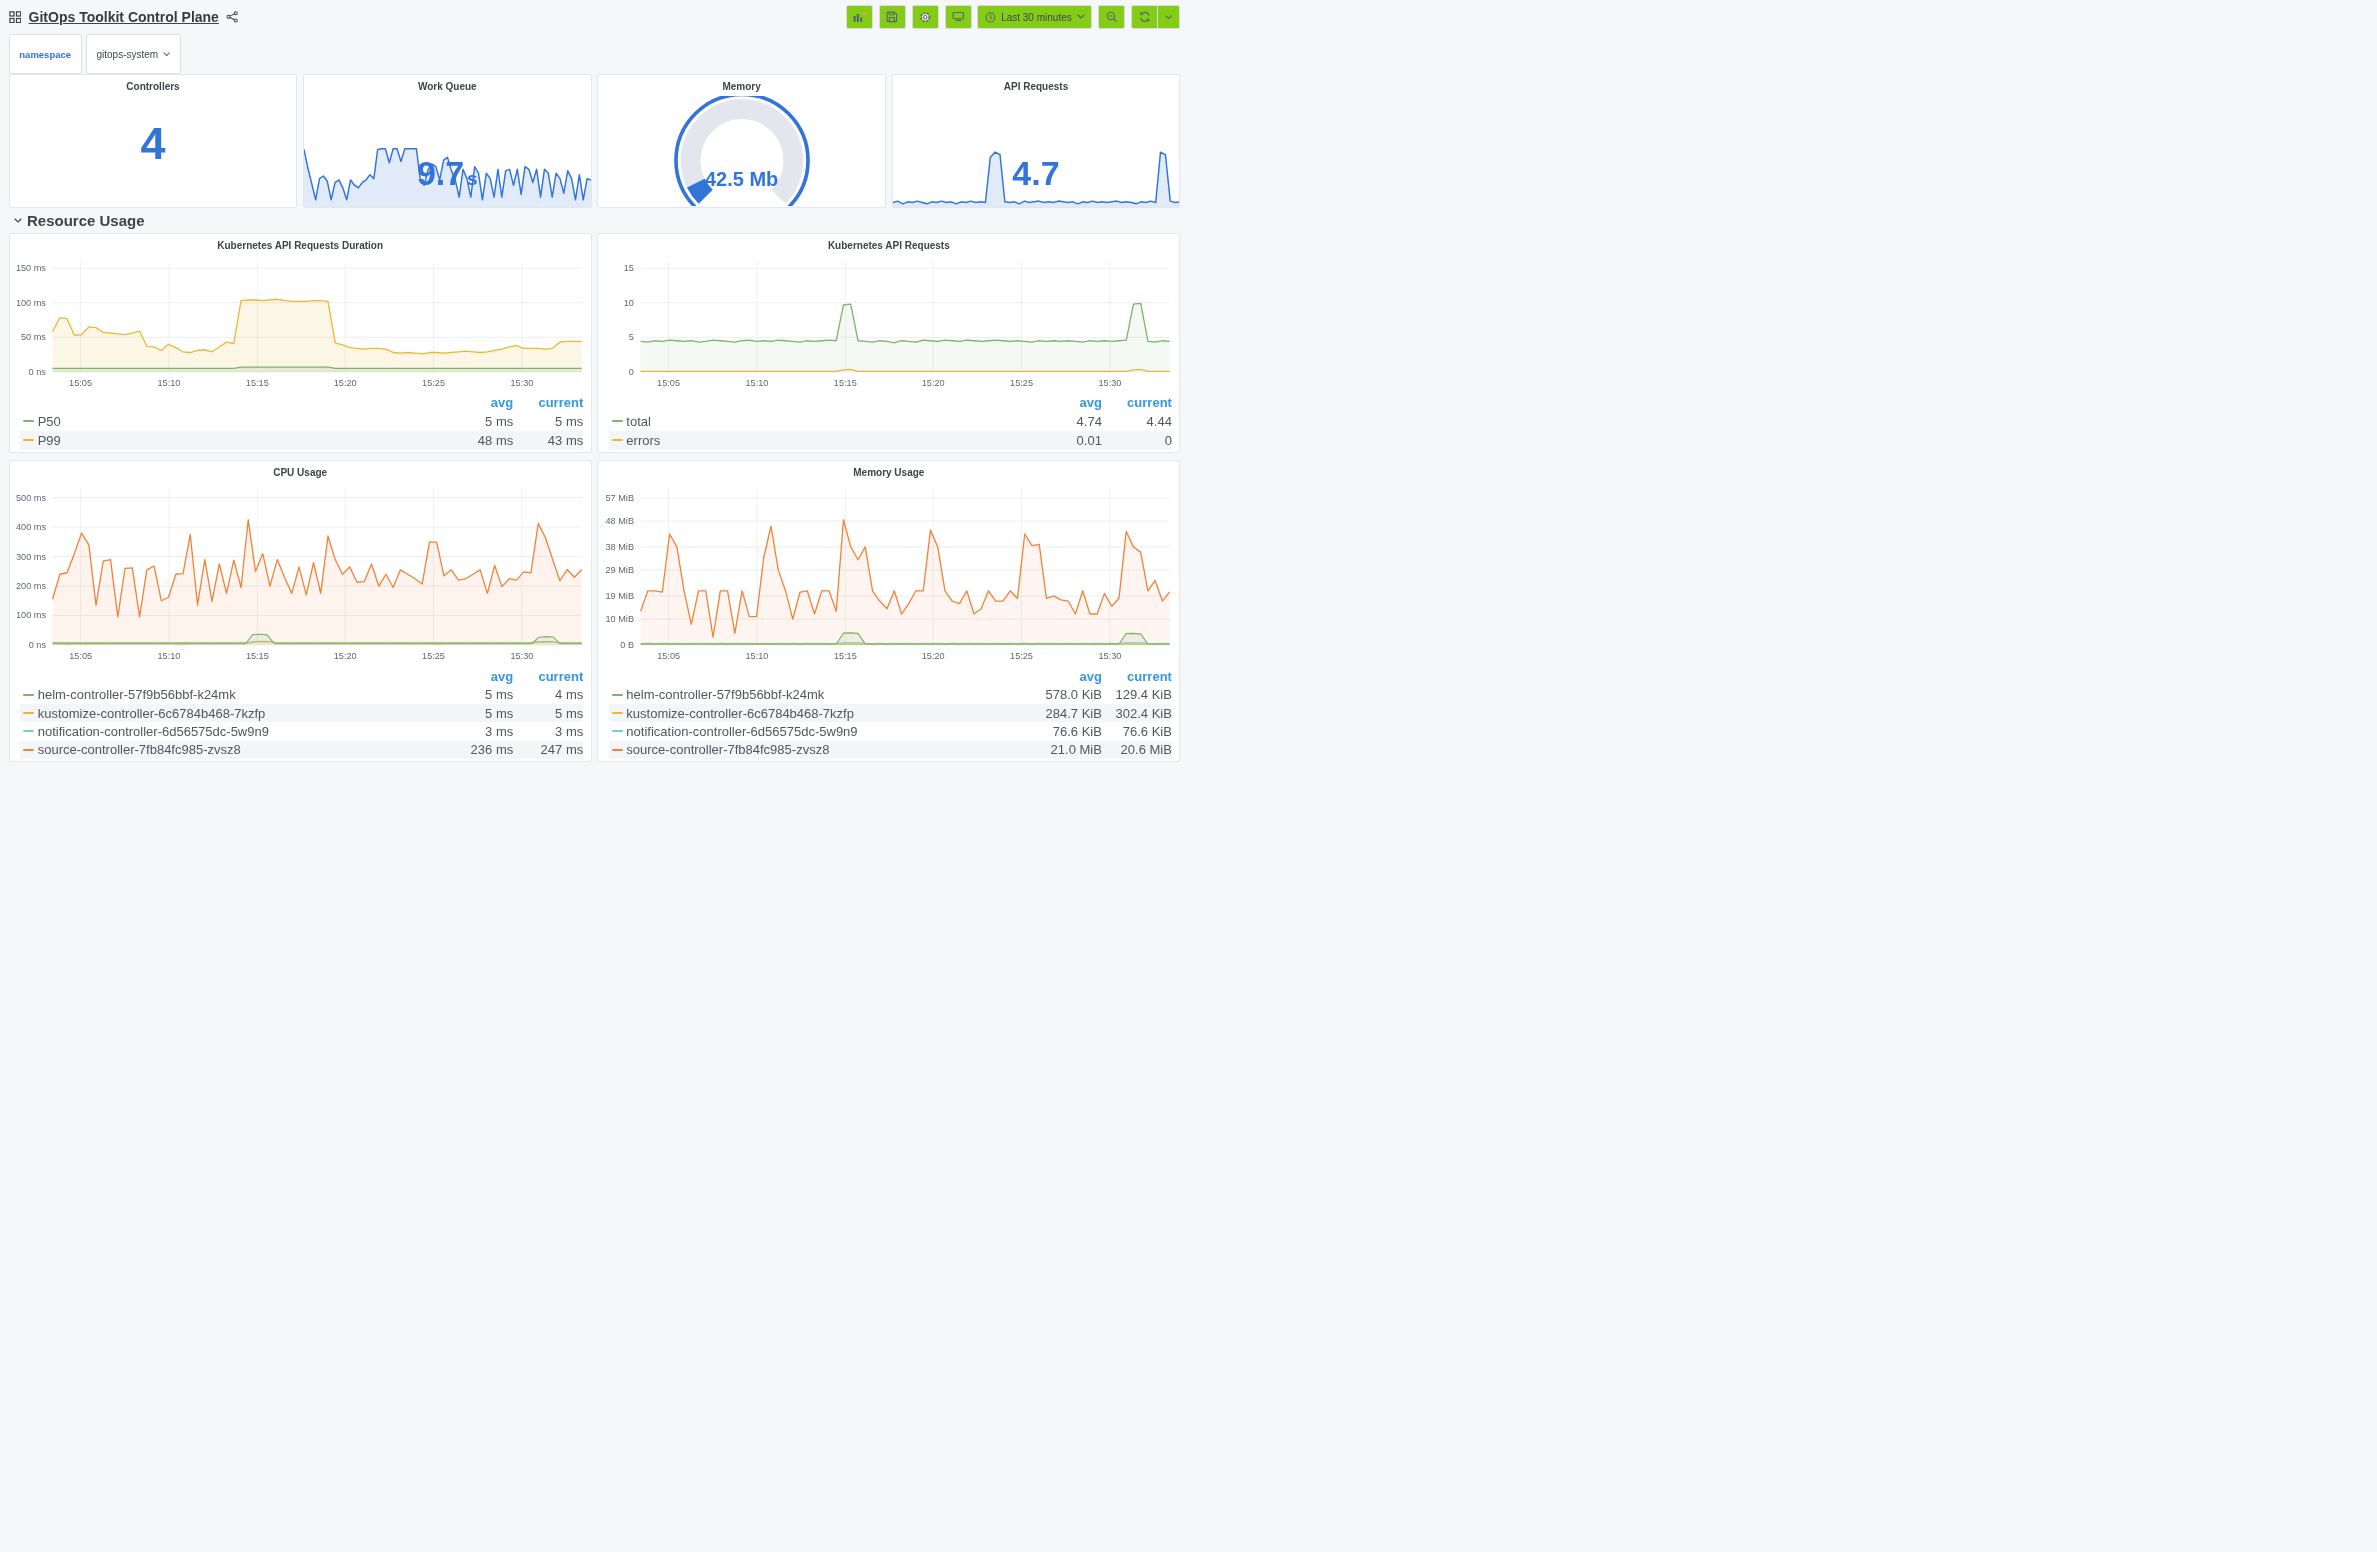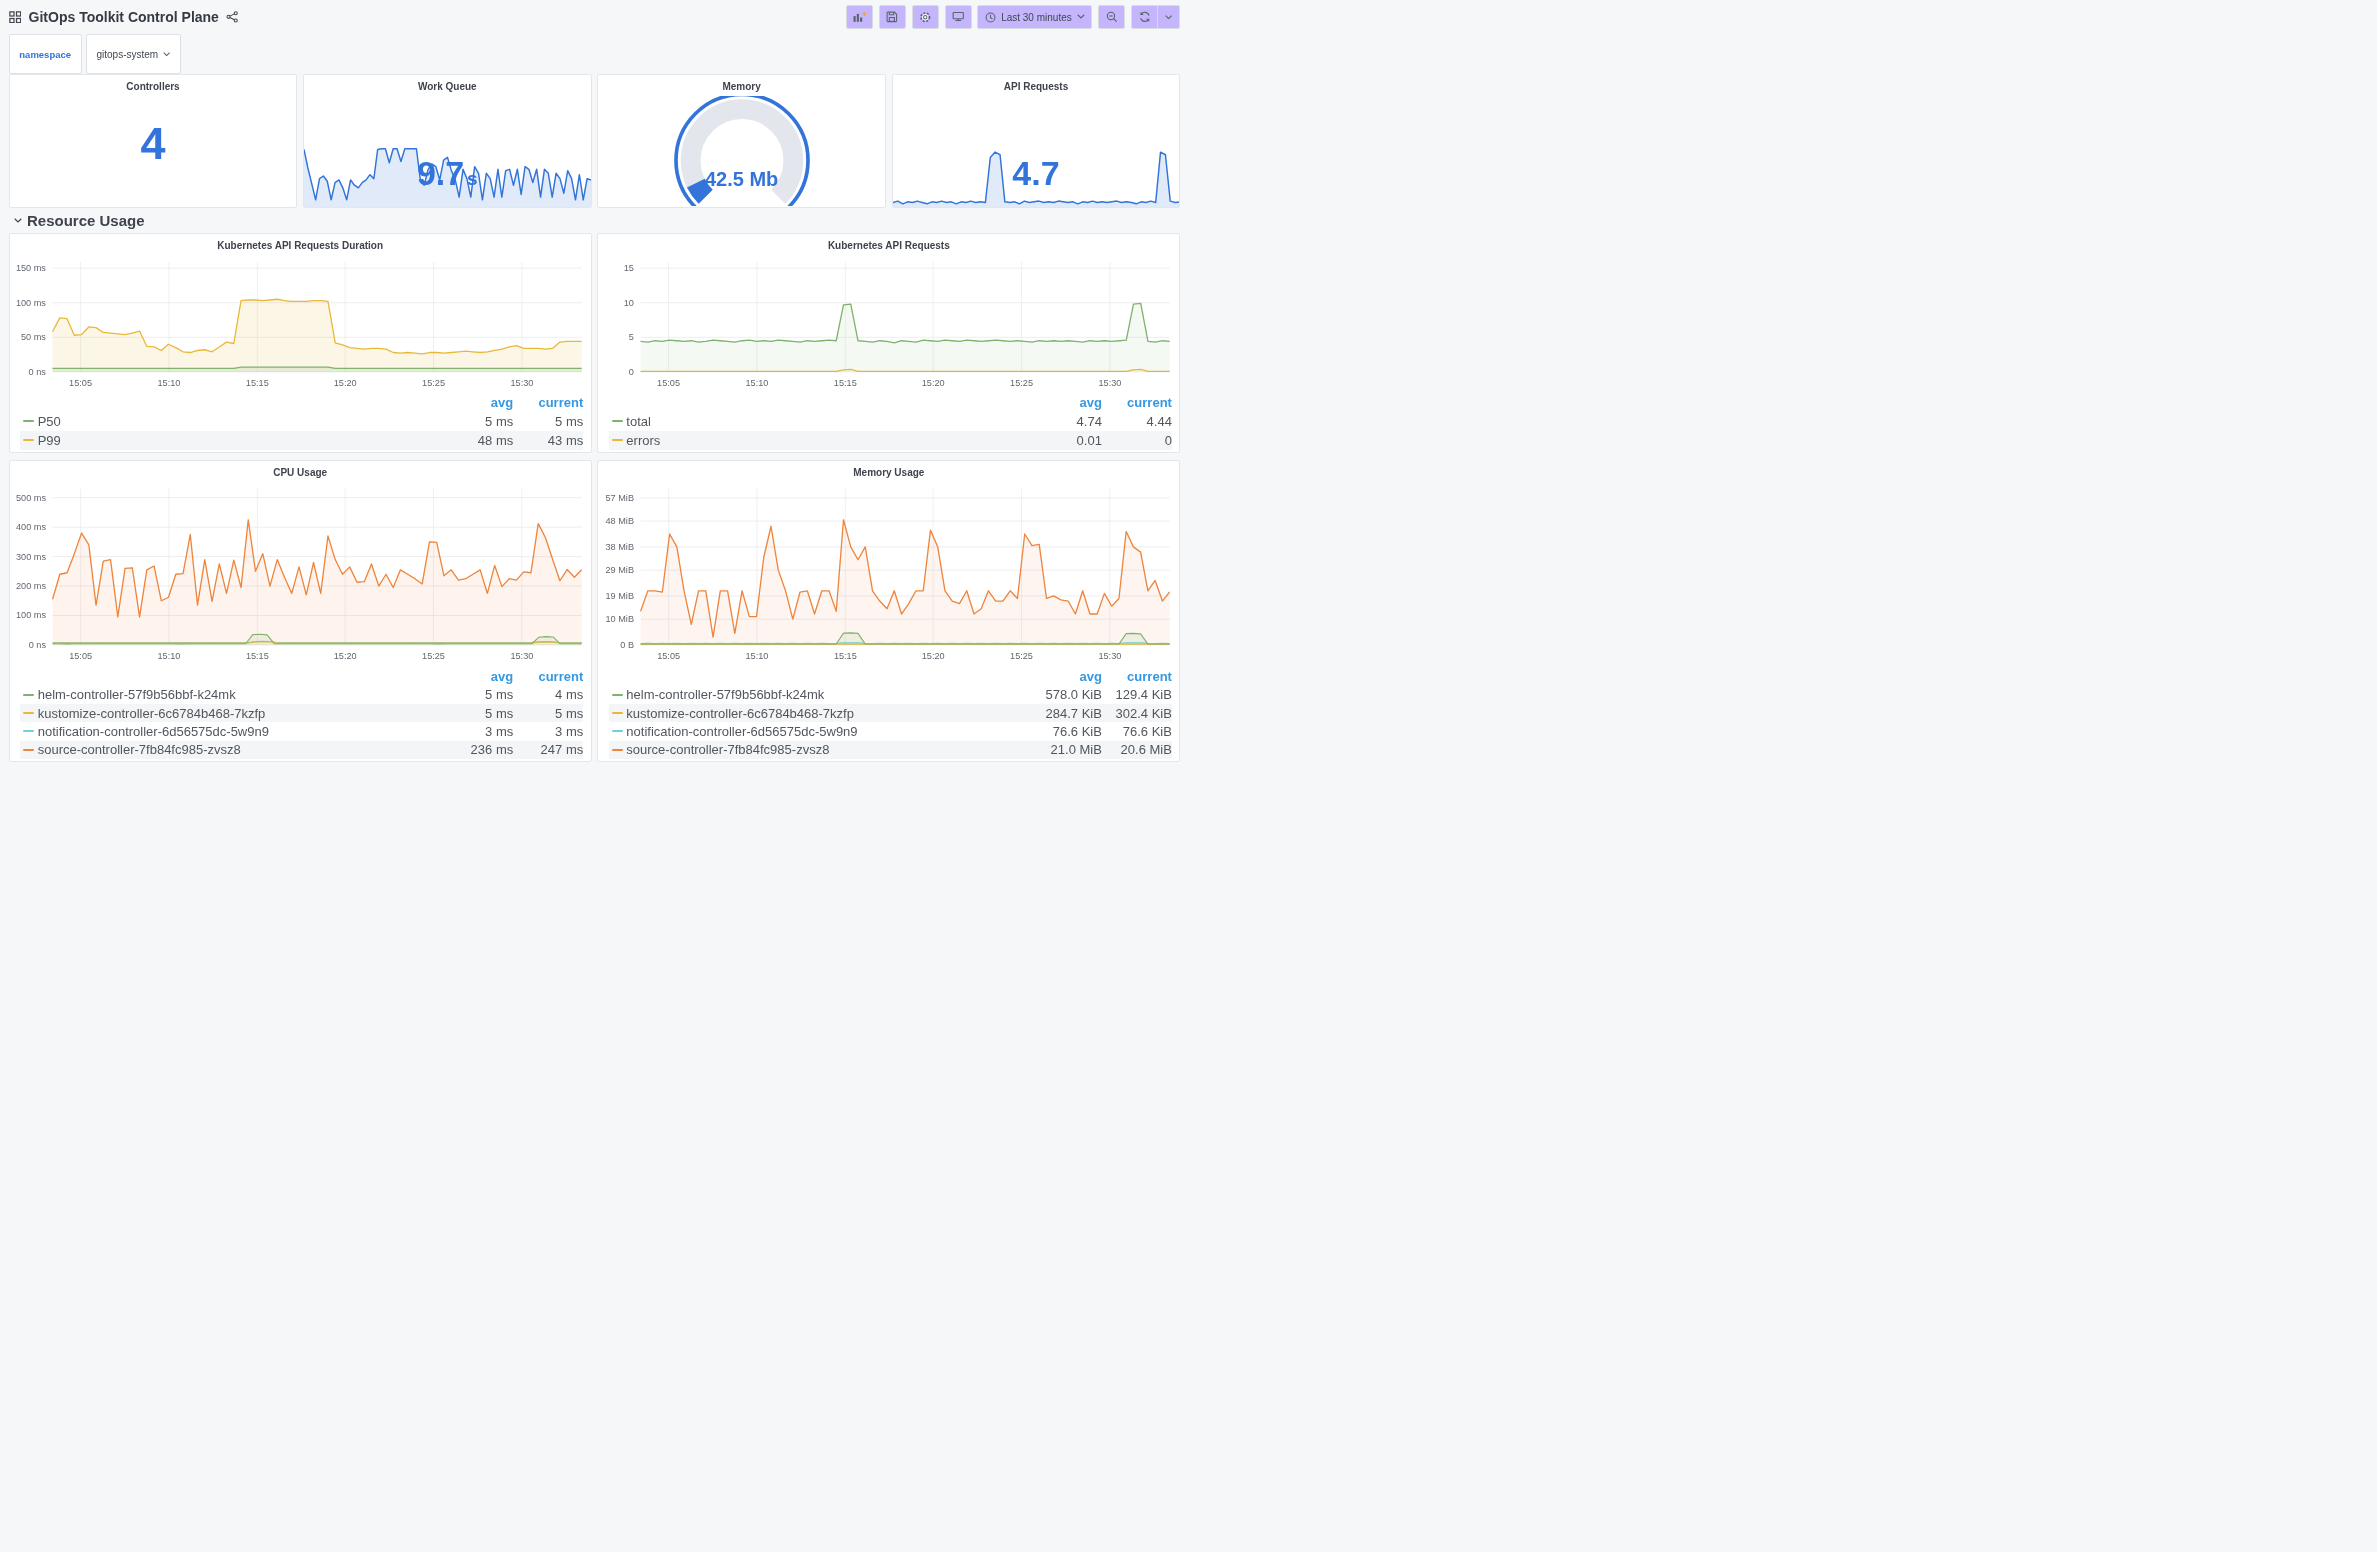--- a/index.html
+++ b/index.html
@@ -1,25 +1,25 @@
 <!DOCTYPE html>
 <html style="font-size:11.7px"><head>
 <meta charset="utf-8">
 <style>
   * { margin:0; padding:0; box-sizing:border-box; }
   html,body { width:1189px; background:#f6f7f9; font-family:"Liberation Sans", sans-serif; color:#3e434c; }
   .page { width:1189px; min-height:776px; padding:0 8.8px 8.8px 8.8px; }
 
   
   .topbar { height:34px; display:flex; align-items:center; justify-content:space-between; }
-  .tb-left { display:flex; align-items:center; gap:7.3px; }
+  .tb-left { display:flex; align-items:center; gap:7.3px;text-decoration:underline; }
   .dash-title { font-size:14px; font-weight:700; color:#343b42; }
   .icon-gray { color:#5a6470; display:inline-flex; align-items:center; }
   .tb-right { display:flex; align-items:center; gap:5.9px; }
-  .btn { height:24px; background:#c4b5fd; border:0.7px solid #d8dce1; border-radius:2.2px;
+  .btn { height:24px; background:#84cc16; border:0.7px solid #d8dce1; border-radius:2.2px;
          display:inline-flex; align-items:center; justify-content:center; gap:5.1px;
          color:#5a6470; font-size:10px; padding:0 6.6px; cursor:pointer; }
   .btn.icon-only { width:27px; padding:0; }
   .btn-group { display:inline-flex; }
   .btn-group .btn { border-radius:0; }
   .btn-group .btn:first-child { border-radius:2.2px 0 0 2.2px; }
   .btn-group .btn:last-child { border-radius:0 2.2px 2.2px 0; border-left:none; width:22px; }
   .time-label { color:#41474f; font-weight:500; }
 
   

